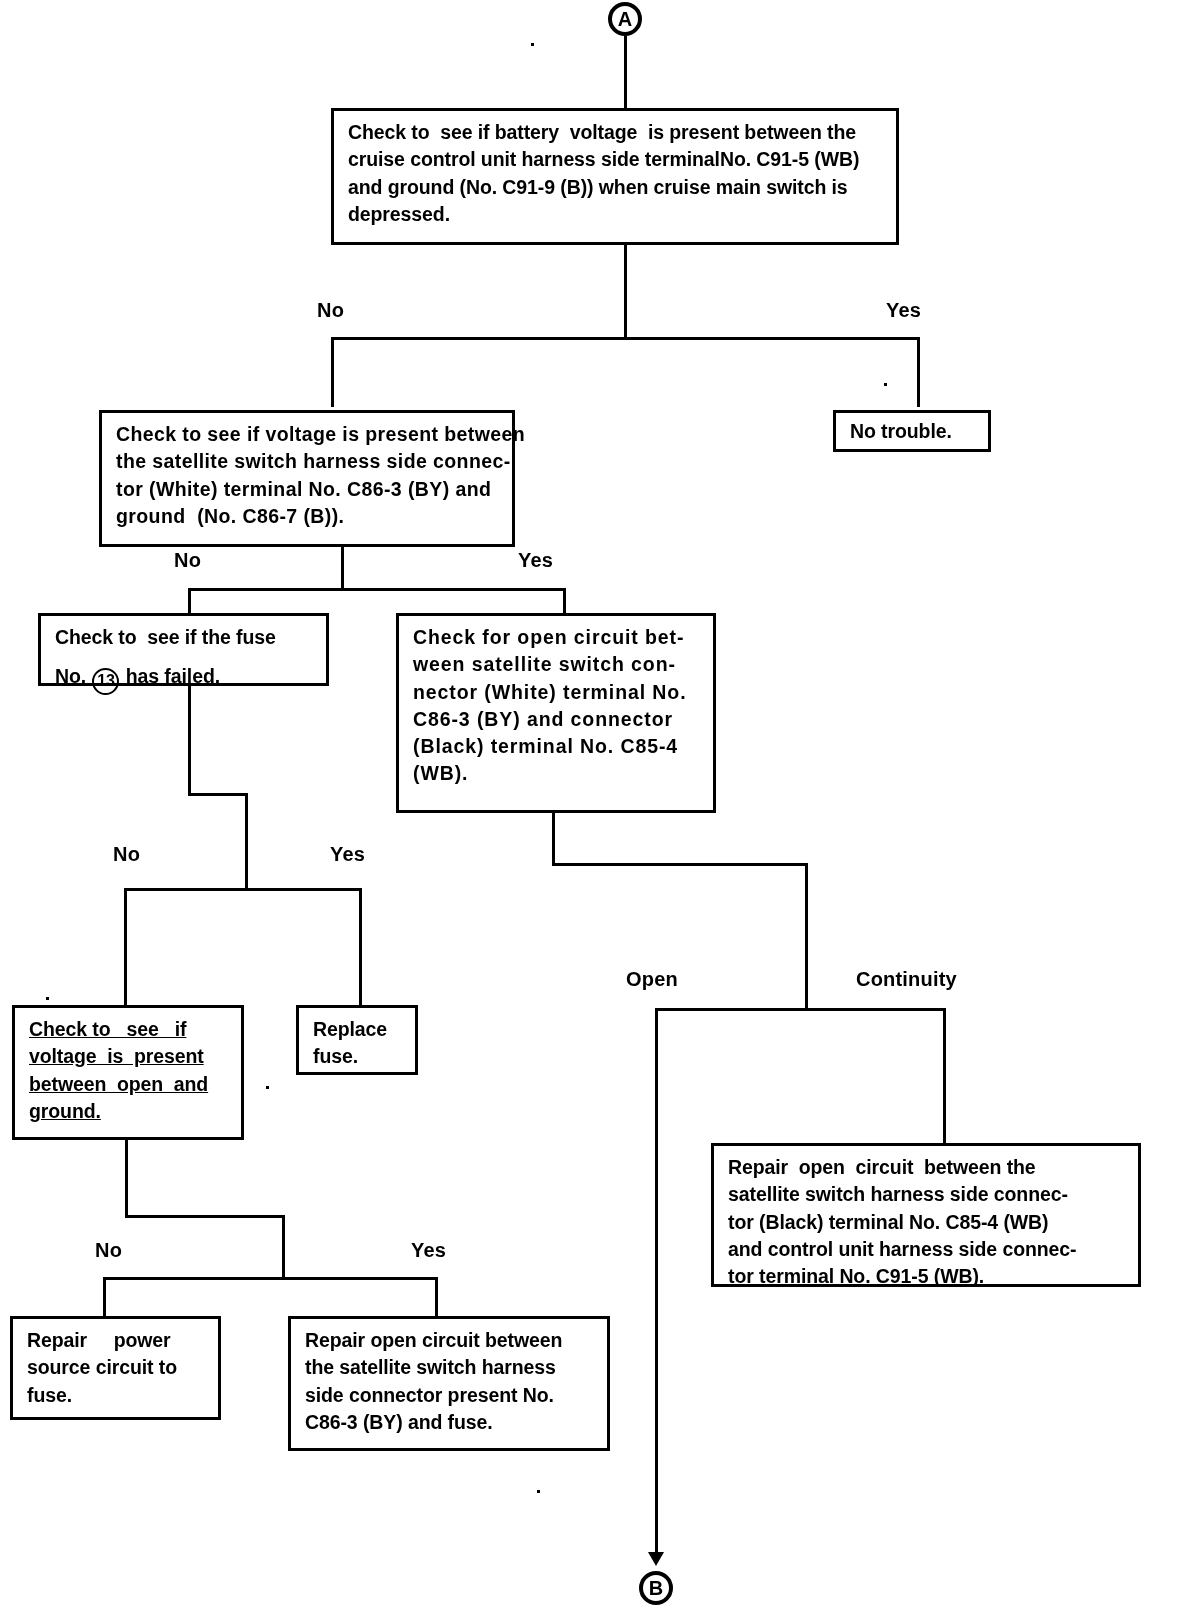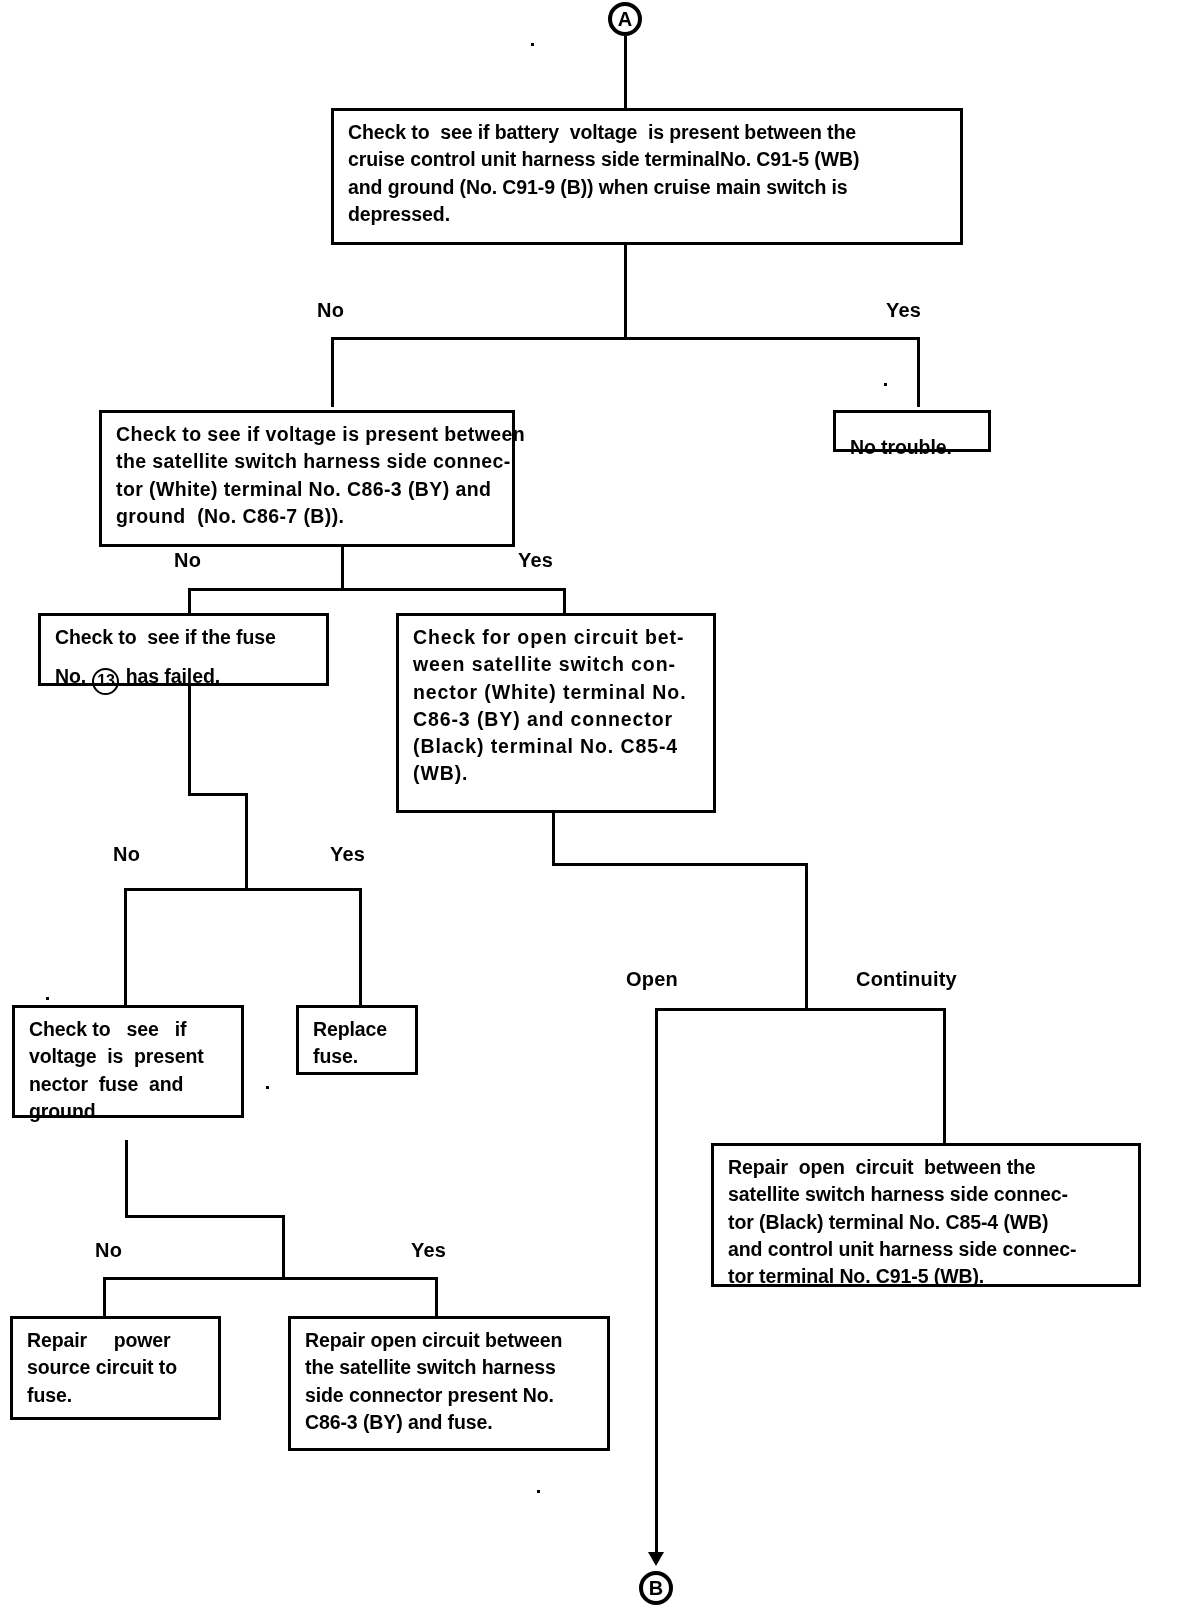--- a/index.html
+++ b/index.html
@@ -91,35 +91,35 @@
 </head>
 <body>
 
 <div id="page">
 
   <div class="conn" style="left:608px; top:2px;">
     <span>A</span>
   </div>
   <div class="ln-v" style="left:624px; top:36px; height:72px;"></div>
 
-  <div class="box" style="left:331px; top:108px; width:632px; height:137px;">
+  <div class="box" style="left:331px; top:108px; width:568px; height:137px;">
     <span class="ln">Check to  see if battery  voltage  is present between the</span>
     <span class="ln">cruise control unit harness side terminalNo. C91-5 (WB)</span>
     <span class="ln">and ground (No. C91-9 (B)) when cruise main switch is</span>
     <span class="ln">depressed.</span>
   </div>
 
   <div class="ln-v" style="left:624px; top:245px; height:93px;"></div>
   <div class="ln-h" style="left:331px; top:337px; width:589px;"></div>
   <div class="ln-v" style="left:331px; top:337px; height:70px;"></div>
   <div class="ln-v" style="left:917px; top:337px; height:70px;"></div>
   <div class="blabel" style="left:317px; top:299px;">No</div>
   <div class="blabel" style="left:886px; top:299px;">Yes</div>
 
-  <div class="box" style="left:833px; top:410px; width:158px; height:42px; padding-top:21px;">
+  <div class="box" style="left:833px; top:410px; width:158px; height:42px; padding-top:5px;">
     <span class="ln">No trouble.</span>
   </div>
 
   <div class="box" style="left:99px; top:410px; width:416px; height:137px;">
     <span class="ln sp2">Check to see if voltage is present between</span>
     <span class="ln sp2">the satellite switch harness side connec-</span>
     <span class="ln sp2">tor (White) terminal No. C86-3 (BY) and</span>
     <span class="ln sp2">ground  (No. C86-7 (B)).</span>
   </div>
 
@@ -157,24 +157,24 @@
   <div class="ln-v" style="left:552px; top:813px; height:53px;"></div>
   <div class="ln-h" style="left:552px; top:863px; width:256px;"></div>
   <div class="ln-v" style="left:805px; top:863px; height:148px;"></div>
 
   <div class="ln-h" style="left:655px; top:1008px; width:291px;"></div>
   <div class="ln-v" style="left:655px; top:1008px; height:553px;"></div>
   <div class="ln-v" style="left:943px; top:1008px; height:135px;"></div>
   <div class="blabel" style="left:626px; top:968px;">Open</div>
   <div class="blabel" style="left:856px; top:968px;">Continuity</div>
 
-  <div class="box" style="left:12px; top:1005px; width:232px; height:113px;">
+  <div class="box" style="left:12px; top:1005px; width:232px; height:135px;text-decoration:underline;">
     <span class="ln">Check to   see   if</span>
     <span class="ln">voltage  is  present</span>
-    <span class="ln">nector  fuse  and</span>
+    <span class="ln">between  open  and</span>
     <span class="ln">ground.</span>
   </div>
 
   <div class="box" style="left:296px; top:1005px; width:122px; height:70px;">
     <span class="ln">Replace</span>
     <span class="ln">fuse.</span>
   </div>
 
   <div class="box" style="left:711px; top:1143px; width:430px; height:144px;">
     <span class="ln">Repair  open  circuit  between the</span>

